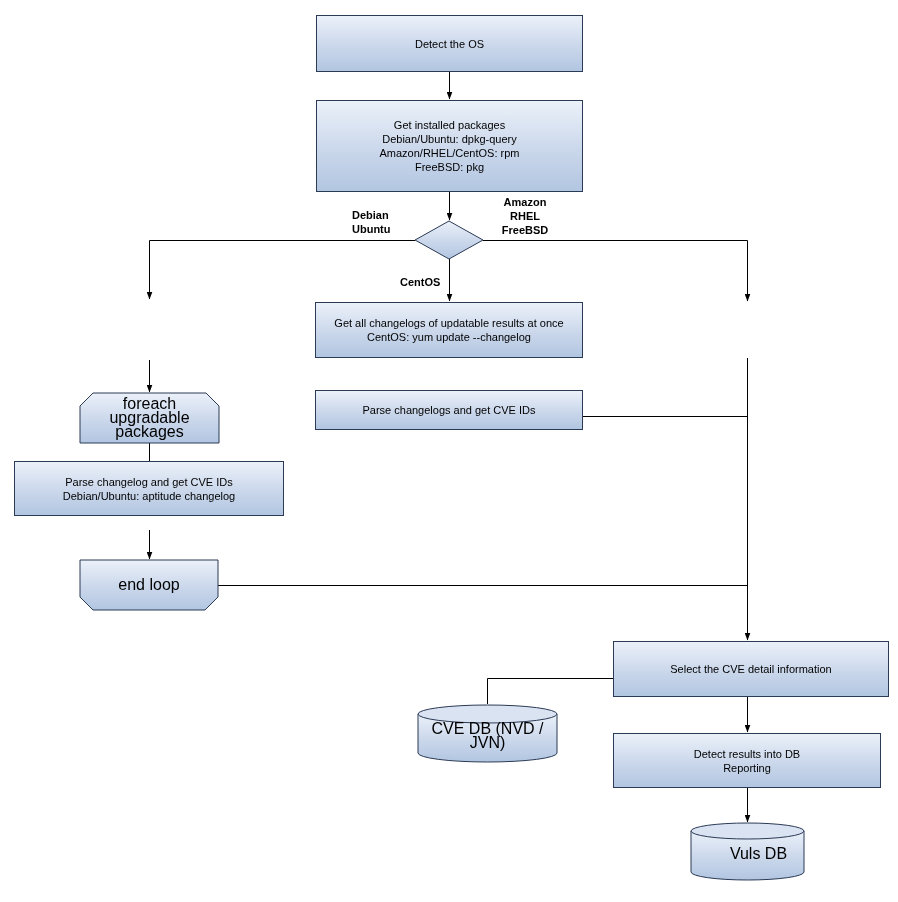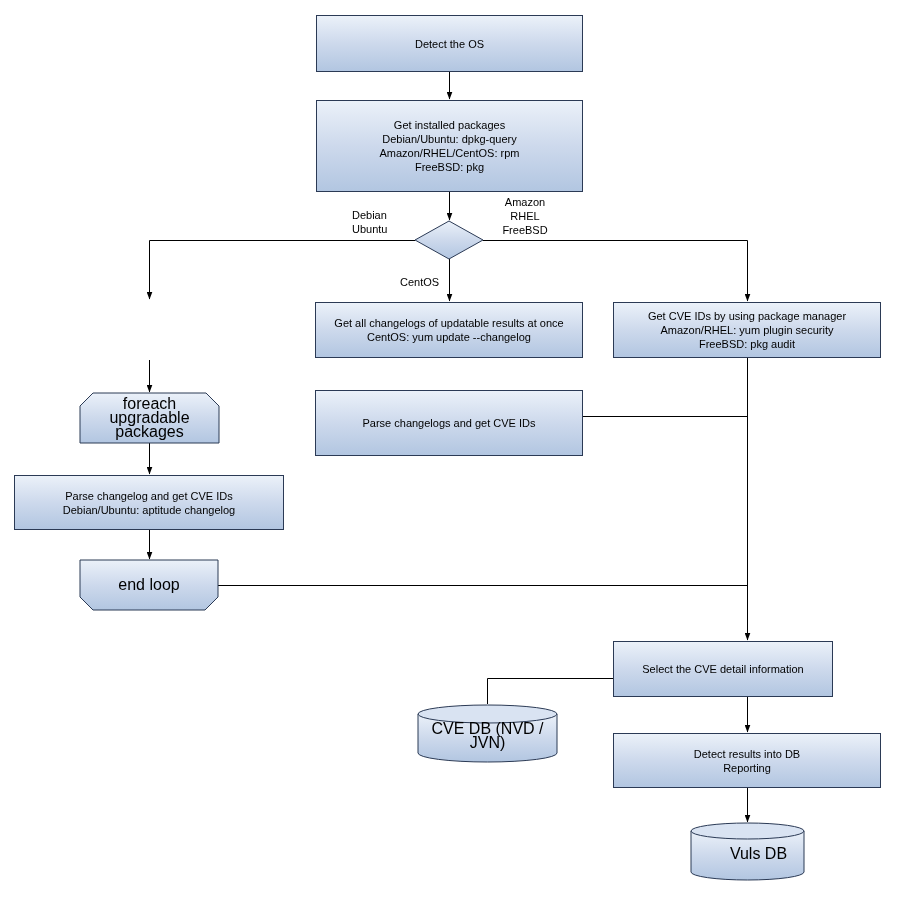--- a/index.html
+++ b/index.html
@@ -30,20 +30,21 @@
     position: absolute;
     display: flex; align-items: center; justify-content: center;
     text-align: center;
     font-size: 16px; line-height: 14px;
     white-space: pre-line;
   }
   .edge-label {
     position: absolute;
     font-size: 11px; line-height: 14px;
     white-space: pre-line;
+    font-weight: bold;
   }
   .edge-label.centered { text-align: center; }
   svg .shape { stroke: #2b3a55; stroke-width: 1; }
   svg .edge { stroke: #000000; stroke-width: 1; fill: none; }
 </style>
 </head>
 <body>
 
 <div class="canvas">
 
@@ -91,30 +92,27 @@
 Debian/Ubuntu: dpkg-query
 Amazon/RHEL/CentOS: rpm
 FreeBSD: pkg</div>
 
   <div class="node" style="left:316px;top:15px;width:267px;height:57px">Detect the OS</div>
 
 
   <div class="node" style="left:315px;top:302px;width:268px;height:56px">Get all changelogs of updatable results at once
 CentOS: yum update --changelog</div>
 
-  <div class="node" style="left:613px;top:302px;width:268px;height:56px">Get CVE IDs by using package manager
-Amazon/RHEL: yum plugin security
-FreeBSD: pkg audit</div>
 
-  <div class="node" style="left:315px;top:390px;width:268px;height:66px">Parse changelogs and get CVE IDs</div>
+  <div class="node" style="left:315px;top:390px;width:268px;height:40px">Parse changelogs and get CVE IDs</div>
 
-  <div class="node" style="left:14px;top:475px;width:270px;height:55px">Parse changelog and get CVE IDs
+  <div class="node" style="left:14px;top:461px;width:270px;height:55px">Parse changelog and get CVE IDs
 Debian/Ubuntu: aptitude changelog</div>
 
-  <div class="node" style="left:613px;top:641px;width:220px;height:56px">Select the CVE detail information</div>
+  <div class="node" style="left:613px;top:641px;width:276px;height:56px">Select the CVE detail information</div>
 
   <div class="node" style="left:613px;top:733px;width:268px;height:55px">Detect results into DB
 Reporting</div>
 
   <div class="shape-label" style="left:80px;top:393px;width:139px;height:50px">foreach
 upgradable packages</div>
 
   <div class="shape-label" style="left:80px;top:560px;width:138px;height:50px">end loop</div>
 
   <div class="shape-label" style="left:418px;top:716px;width:139px;height:40px">CVE DB (NVD / JVN)</div>

